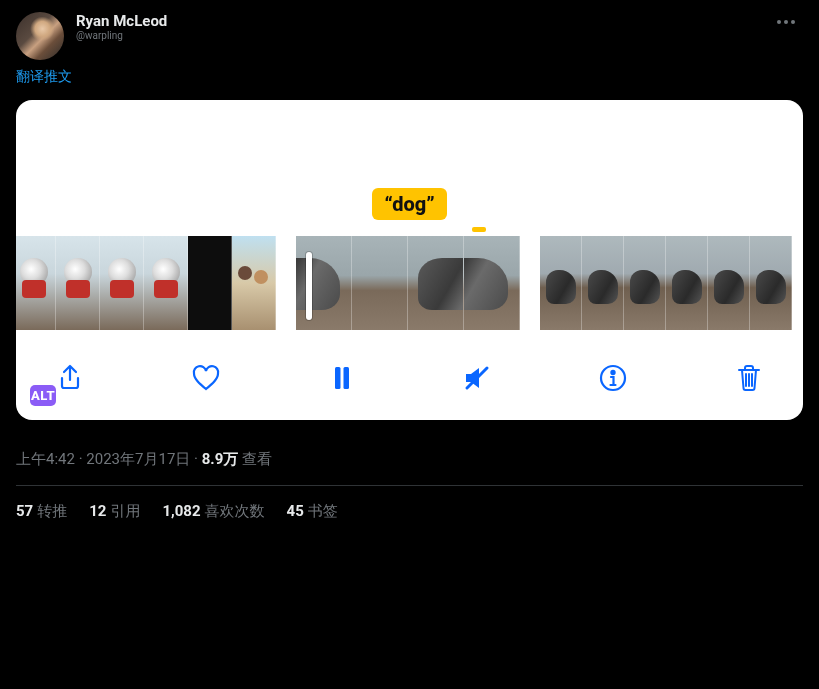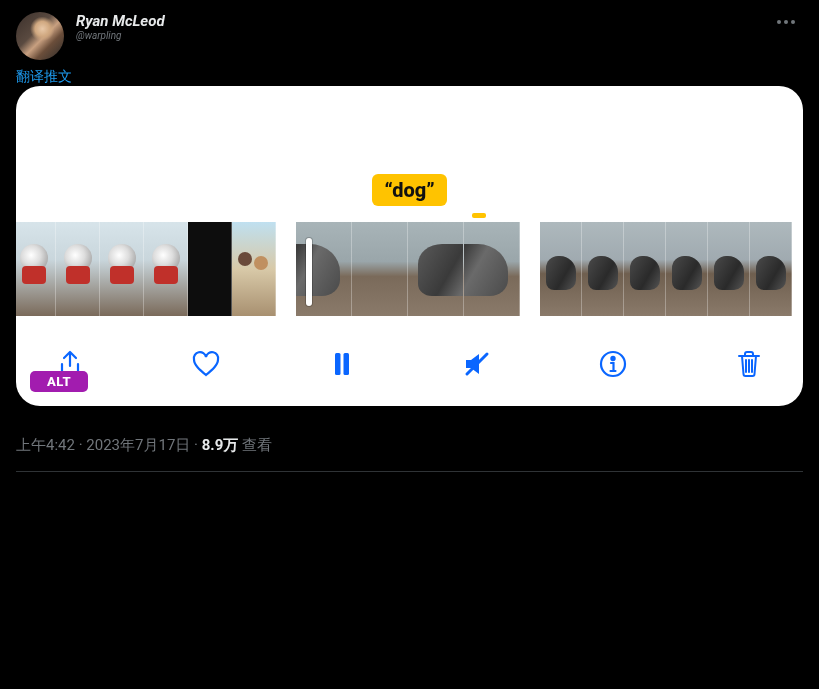--- a/index.html
+++ b/index.html
@@ -11,21 +11,20 @@
     height: 689px;
     overflow: hidden;
   }
   .tweet {
     padding: 12px 16px;
   }
   .header {
     display: flex;
     align-items: flex-start;
     gap: 12px;
-    font-style: italic;
   }
   .avatar {
     width: 48px; height: 48px; border-radius: 50%;
     background: linear-gradient(135deg,#3a2f2a 0%, #5a4a40 40%, #c8a080 55%, #6b4e3a 70%, #2a2a2a 100%);
     flex-shrink: 0;
     position: relative;
     overflow: hidden;
   }
   .avatar::after{
     content:"";
@@ -43,22 +42,23 @@
     line-height: 1.3;
     color: #e7e9ea;
   }
   .translate-link {
     color: #1d9bf0;
     font-size: 14px;
     margin-top: 8px;
     display: inline-block;
   }
   .media-card {
+    margin-top: 14px;
     background: #fff;
-    border-radius: 24px;
+    border-radius: 16px;
     overflow: hidden;
     position: relative;
     padding-bottom: 18px;
   }
   .media-top-pad { height: 78px; }
   .callout-wrap { display:flex; justify-content:center; align-items:flex-end; height:42px; position:relative; }
   .callout {
     background: #ffc300;
     color: #111;
     font-weight: 800;
@@ -155,23 +155,23 @@
   }
   .tool-btn svg { width:32px; height:32px; stroke:#0a66ff; fill:none; stroke-width:2.2; }
   .tool-btn.pause svg rect { fill:#0a66ff; stroke:none; }
   .tool-btn.mute svg { fill:#0a66ff; stroke:#0a66ff; }
   .tool-btn.info svg circle { stroke:#0a66ff; }
   .tool-btn.trash svg { stroke-width:2; }
 
   .alt-badge {
     position:absolute;
     left: 14px; bottom: 14px;
-    background:#a21caf; color:#fff;
+    background:#8b5cf6; color:#fff;
     font-weight:800; font-size:13px;
-    padding:3px 17px; border-radius:5px;
+    padding:3px 1px; border-radius:5px;
     letter-spacing:0.5px;
   }
 
   .meta-line {
     margin-top: 30px;
     color:#71767b;
     font-size:15px;
   }
   .meta-line .views-num { color:#e7e9ea; font-weight:700; }
   .divider {
@@ -279,13 +279,27 @@
 
     <div class="alt-badge">ALT</div>
   </div>
 
   <div class="meta-line">
     <span>上午4:42</span><span> · </span><span>2023年7月17日</span><span> · </span><span class="views-num">8.9万</span><span> 查看</span>
   </div>
 
   <hr class="divider">
 
+  <div class="stats-line">
+    <div>
+      <span class="num">57</span><span>转推</span>
+    </div>
+    <div>
+      <span class="num">12</span><span>引用</span>
+    </div>
+    <div>
+      <span class="num">1,082</span><span>喜欢次数</span>
+    </div>
+    <div>
+      <span class="num">45</span><span>书签</span>
+    </div>
+  </div>
 </div>
 
 </body></html>

